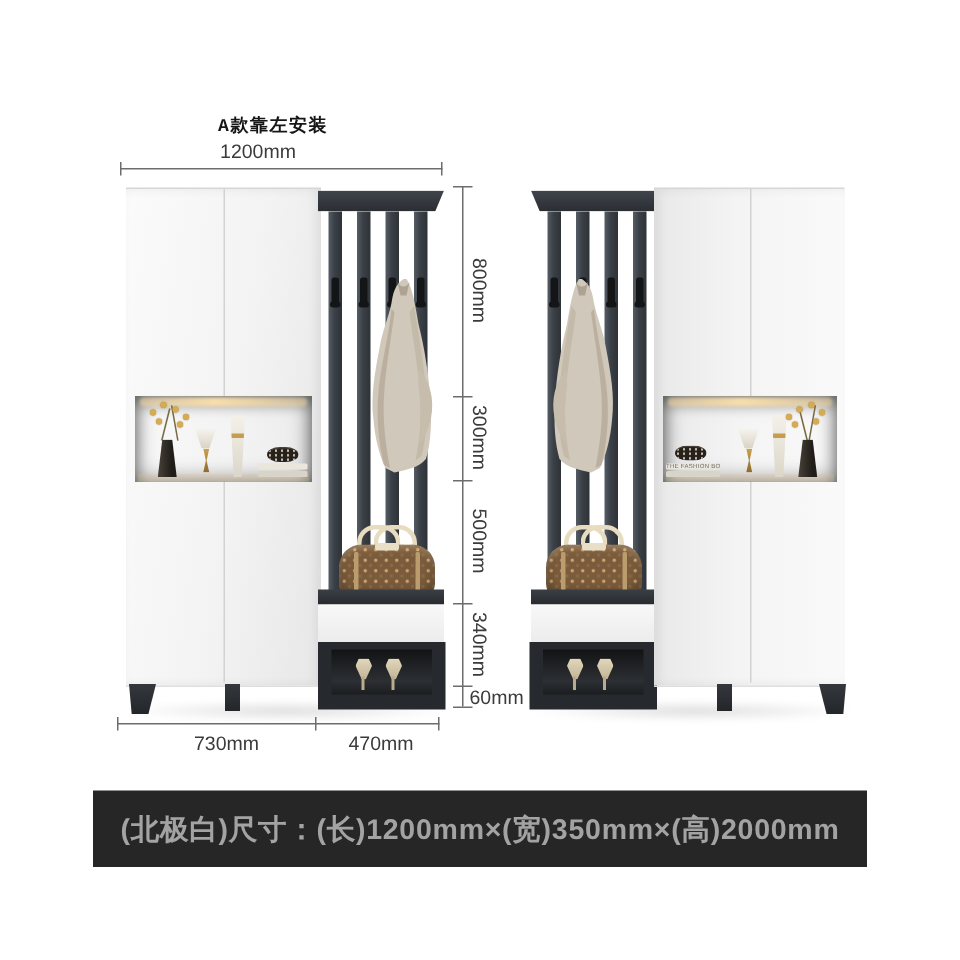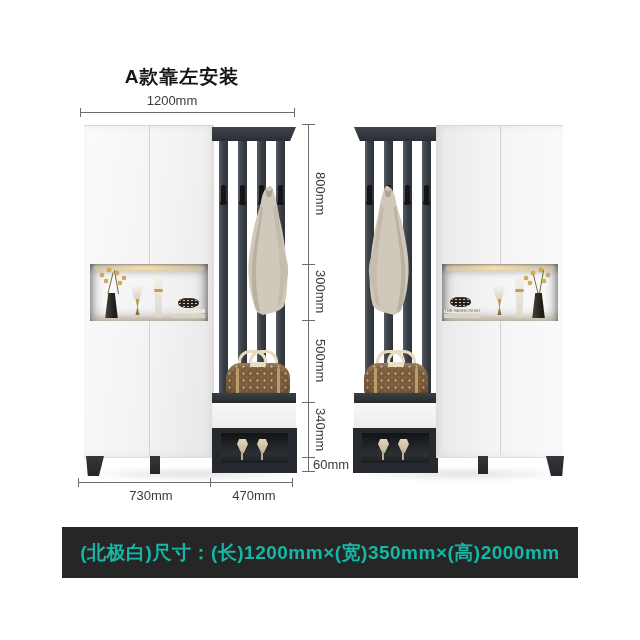--- a/index.html
+++ b/index.html
@@ -1,24 +1,24 @@
 <!DOCTYPE html>
 <html><head>
 <meta charset="utf-8">
 <style>
   html,body{margin:0;padding:0;background:#fff;}
   .stage{position:relative;width:640px;height:640px;background:#ffffff;overflow:hidden;
          font-family:"Liberation Sans","DejaVu Sans",sans-serif;}
 
   
-  .title{position:absolute;top:64px;width:216px;text-align:center;font-size:19px;font-weight:700;color:#161616;letter-spacing:1px;}
+  .title{position:absolute;top:75px;width:216px;text-align:center;font-size:12px;font-weight:700;color:#161616;letter-spacing:1px;font-family:Liberation Mono, monospace;}
   .dimlabel{position:absolute;font-size:13px;color:#3b3b3b;text-align:center;}
   .dimlabel.vert{writing-mode:vertical-rl;display:flex;align-items:center;justify-content:center;left:311px;width:18px;}
   .caption-bar{position:absolute;left:62px;top:527px;width:516px;height:51px;background:#262626;
-               display:flex;align-items:center;justify-content:center;color:#14b8a6;font-size:19px;font-weight:600;letter-spacing:0.5px;text-align:right;}
+               display:flex;align-items:center;justify-content:center;color:#a3a3a3;font-size:19px;font-weight:600;letter-spacing:0.5px;text-align:right;}
 
   
   .dline-h{position:absolute;height:1px;background:#6d6d6d;}
   .dline-v{position:absolute;width:1px;background:#6d6d6d;}
   .tick-v{position:absolute;width:1px;height:9px;background:#6d6d6d;}
   .tick-h{position:absolute;width:13px;height:1px;background:#6d6d6d;}
 
   
   .cab{position:absolute;top:125px;height:331px;border-top:1px solid #d6d6d6;border-bottom:1px solid #dedede;}
   .cab.a{left:84px;width:130px;background:linear-gradient(98deg,#fbfbfb 0%,#f3f3f3 55%,#e7e7e7 100%);box-shadow:inset -3px 0 7px rgba(0,0,0,.07);}

